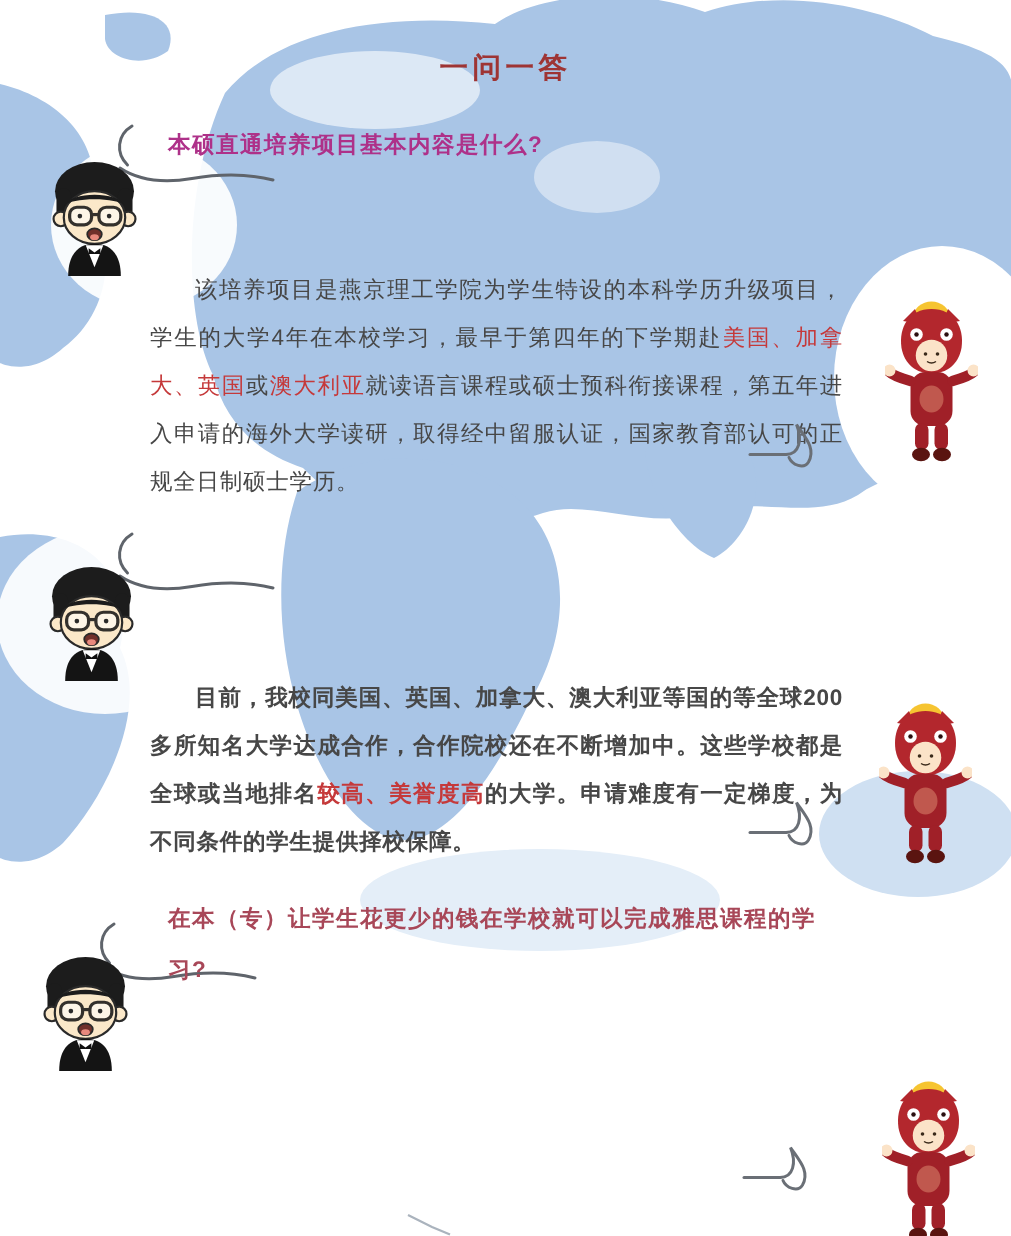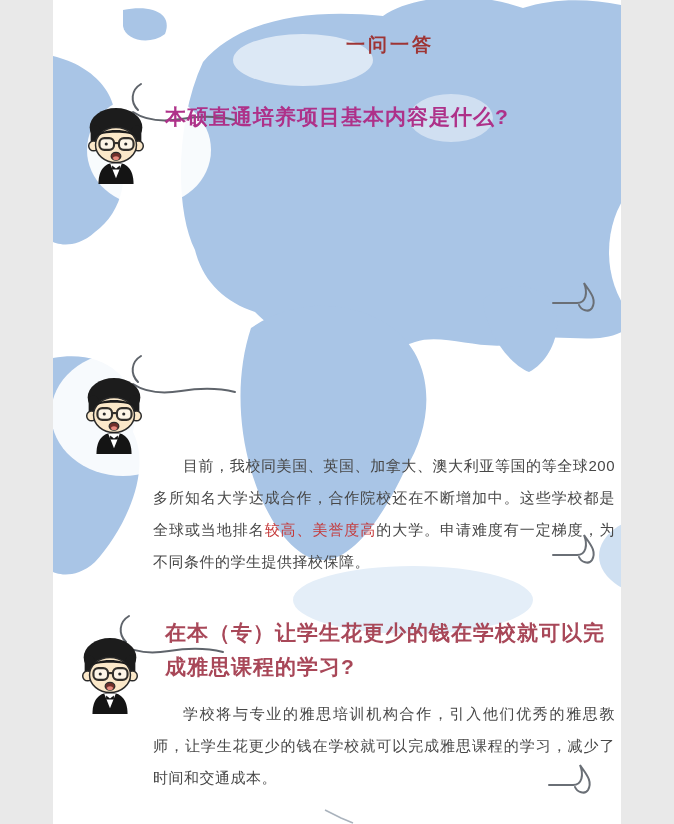--- a/index.html
+++ b/index.html
@@ -1,56 +1,55 @@
 <!DOCTYPE html>
 <html><head>
 <meta charset="utf-8">
 <style>
   html,body{margin:0;padding:0;background:#e9e9e9;}
   .page{
     position:relative;
-    width:568px;height:824px;
+    width:674px;height:824px;
     margin:0 auto;
     background:#ffffff;
     overflow:hidden;
     font-family:"Liberation Sans","DejaVu Sans",sans-serif;
   }
   .map-bg{position:absolute;left:0;top:0;width:674px;height:824px;z-index:0;}
   .content{position:absolute;left:0;top:0;width:674px;height:824px;z-index:1;}
 
   .page-title{
     position:absolute;left:0;top:32px;width:674px;
     text-align:center;
     font-size:19px;font-weight:bold;letter-spacing:3px;
     color:#9e3434;
   }
   .question{
     position:absolute;
-    font-size:21px;font-weight:bold;letter-spacing:1px;
+    font-size:15px;font-weight:bold;letter-spacing:1px;
     color:#ae3189;
     line-height:34px;
-    margin-top:20px;
   }
   .q1{left:112px;top:80px;width:440px;}
   .q2{left:112px;top:352px;width:440px;}
   .q3{left:112px;top:596px;width:452px;color:#a84758;}
 
   .q-icon{position:absolute;width:120px;height:46px;}
   .q-icon-1{left:68px;top:80px;}
   .q-icon-2{left:68px;top:352px;}
   .q-icon-3{left:56px;top:612px;}
 
   .answer{
     position:absolute;left:100px;width:462px;
     font-size:15px;line-height:32px;letter-spacing:.5px;
     color:#474747;
     text-indent:2em;text-align:justify;
   }
   .a1{top:178px;}
-  .a2{top:450px;}
+  .a2{top:450px;font-weight:bold;}
   .a3{top:698px;}
   .answer .hl{color:#c5393a;}
 
   .tail-icon{position:absolute;width:52px;height:36px;}
   .tail-1{left:498px;top:280px;}
   .tail-2{left:498px;top:532px;}
   .tail-3{left:494px;top:762px;}
 
   .avatar{position:absolute;width:78px;height:82px;}
   .avatar-1{left:24px;top:104px;}
@@ -118,20 +117,23 @@
       <path d="M38,40 L43,40" stroke="#33302c" stroke-width="2.2"></path>
       <circle cx="30" cy="41" r="1.6" fill="#2a2a2a"></circle>
       <circle cx="50" cy="41" r="1.6" fill="#2a2a2a"></circle>
       <ellipse cx="40" cy="53.5" rx="5" ry="4" fill="#70302b" stroke="#2a2a2a" stroke-width="1.2"></ellipse>
       <ellipse cx="40" cy="55.5" rx="3" ry="2" fill="#e8897d"></ellipse>
       <path d="M22,82 C22,66 30,60 40,60 C50,60 58,66 58,82 Z" fill="#141414"></path>
       <path d="M34,61 L40,76 L46,61 Z" fill="#ffffff"></path>
       <path d="M36,63 L40,66 L44,63 L44,67 L36,67 Z" fill="#101010"></path>
     </svg>
 
+    <div class="answer a1">
+      <span>该培养项目是燕京理工学院为学生特设的本科学历升级项目，学生的大学4年在本校学习，最早于第四年的下学期赴</span><span class="hl">美国、加拿大、英国</span><span>或</span><span class="hl">澳大利亚</span><span>就读语言课程或硕士预科衔接课程，第五年进入申请的海外大学读研，取得经中留服认证，国家教育部认可的正规全日制硕士学历。</span>
+    </div>
 
     <svg class="tail-icon tail-1" viewBox="0 0 52 36">
       <path d="M2,23 L26,23" stroke="#6a6f76" stroke-width="2" fill="none" stroke-linecap="round"></path>
       <path d="M26,23 C35,23 37,13 33,3 C39,12 46,19 41,28 C38,33 30,30 28,25" stroke="#6a6f76" stroke-width="2" fill="none" stroke-linecap="round"></path>
     </svg>
 
     <svg class="mascot mascot-1" viewBox="0 0 62 116">
       <ellipse cx="31" cy="13" rx="12" ry="10" fill="#f6c431"></ellipse>
       <path d="M12,16 L20,8 L24,18 Z" fill="#b3272d"></path>
       <path d="M50,16 L42,8 L38,18 Z" fill="#b3272d"></path>
@@ -234,23 +236,20 @@
       <path d="M38,40 L43,40" stroke="#33302c" stroke-width="2.2"></path>
       <circle cx="30" cy="41" r="1.6" fill="#2a2a2a"></circle>
       <circle cx="50" cy="41" r="1.6" fill="#2a2a2a"></circle>
       <ellipse cx="40" cy="53.5" rx="5" ry="4" fill="#70302b" stroke="#2a2a2a" stroke-width="1.2"></ellipse>
       <ellipse cx="40" cy="55.5" rx="3" ry="2" fill="#e8897d"></ellipse>
       <path d="M22,82 C22,66 30,60 40,60 C50,60 58,66 58,82 Z" fill="#141414"></path>
       <path d="M34,61 L40,76 L46,61 Z" fill="#ffffff"></path>
       <path d="M36,63 L40,66 L44,63 L44,67 L36,67 Z" fill="#101010"></path>
     </svg>
 
-    <div class="answer a3">
-      <span>学校将与专业的雅思培训机构合作，引入他们优秀的雅思教师，让学生花更少的钱在学校就可以完成雅思课程的学习，减少了时间和交通成本。</span>
-    </div>
 
     <svg class="tail-icon tail-3" viewBox="0 0 52 36">
       <path d="M2,23 L26,23" stroke="#6a6f76" stroke-width="2" fill="none" stroke-linecap="round"></path>
       <path d="M26,23 C35,23 37,13 33,3 C39,12 46,19 41,28 C38,33 30,30 28,25" stroke="#6a6f76" stroke-width="2" fill="none" stroke-linecap="round"></path>
     </svg>
 
     <svg class="mascot mascot-3" viewBox="0 0 62 116">
       <ellipse cx="31" cy="13" rx="12" ry="10" fill="#f6c431"></ellipse>
       <path d="M12,16 L20,8 L24,18 Z" fill="#b3272d"></path>
       <path d="M50,16 L42,8 L38,18 Z" fill="#b3272d"></path>

